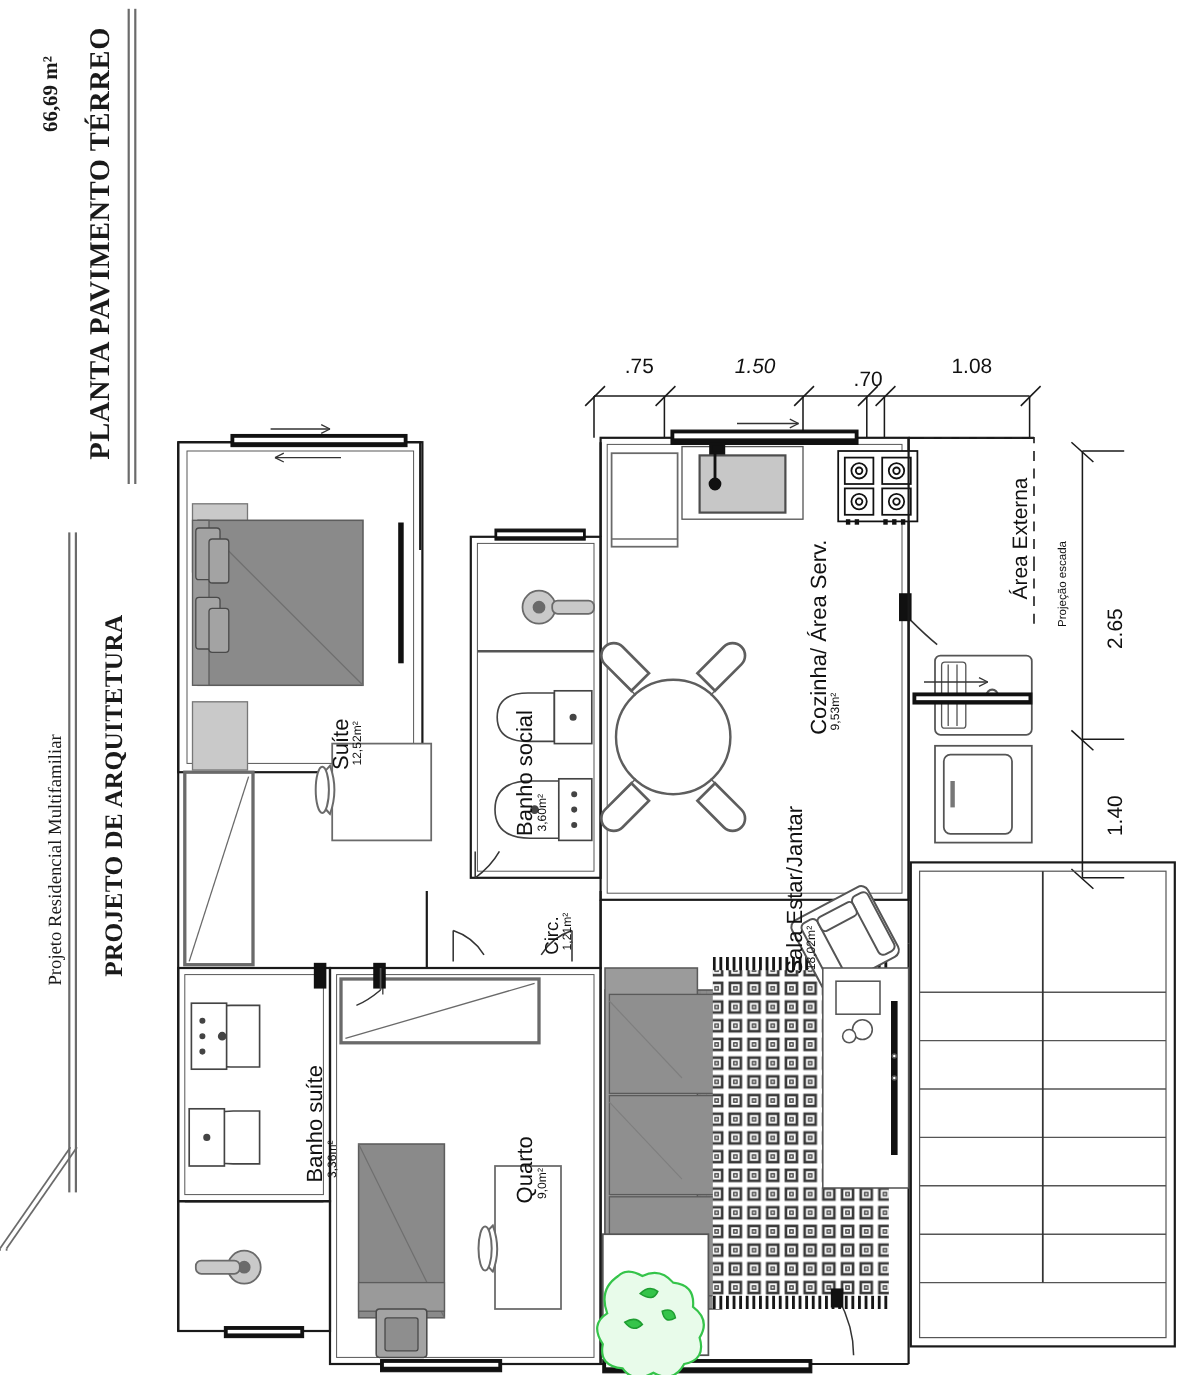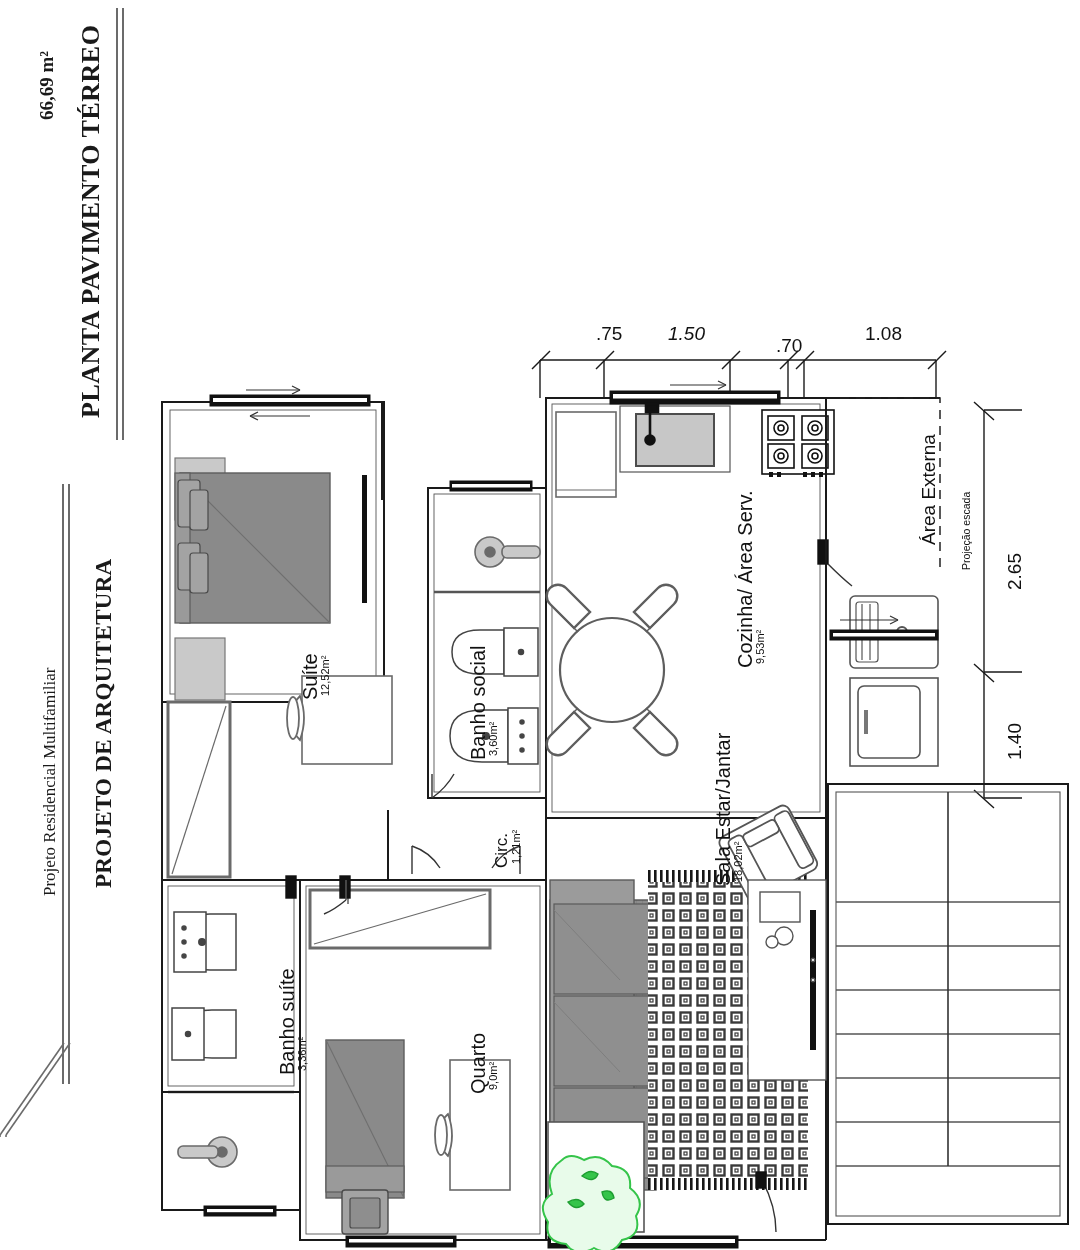--- a/index.html
+++ b/index.html
@@ -72,21 +72,21 @@
       <line x1="192" y1="24" x2="192" y2="62"></line>
       <line x1="184" y1="33" x2="202" y2="15"></line>
       <line x1="250" y1="24" x2="250" y2="62"></line>
       <line x1="242" y1="33" x2="260" y2="15"></line>
       <line x1="266" y1="24" x2="266" y2="62"></line>
       <line x1="258" y1="33" x2="276" y2="15"></line>
       <line x1="398" y1="24" x2="398" y2="62"></line>
       <line x1="390" y1="33" x2="408" y2="15"></line>
     </g>
   </svg>
-  <span class="dimtxt" style="left:596px;top:323px;text-align:center;">.75</span>
+  <span class="dimtxt" style="left:568px;top:323px;text-align:center;">.75</span>
   <span class="dimtxt" style="left:668px;top:323px;font-style:italic;">1.50</span>
   <span class="dimtxt" style="left:776px;top:323px;margin-top:12px;">.70</span>
   <span class="dimtxt" style="left:865px;top:323px;">1.08</span>
 
   <svg width="80" height="430" style="left:960px;top:400px;">
     <line x1="24" y1="10" x2="24" y2="398" stroke="#1a1a1a" stroke-width="1.4"></line>
     <g stroke="#1a1a1a" stroke-width="1.4" fill="none">
       <line x1="24" y1="10" x2="62" y2="10"></line>
       <line x1="14" y1="2" x2="34" y2="20"></line>
       <line x1="24" y1="272" x2="62" y2="272"></line>

